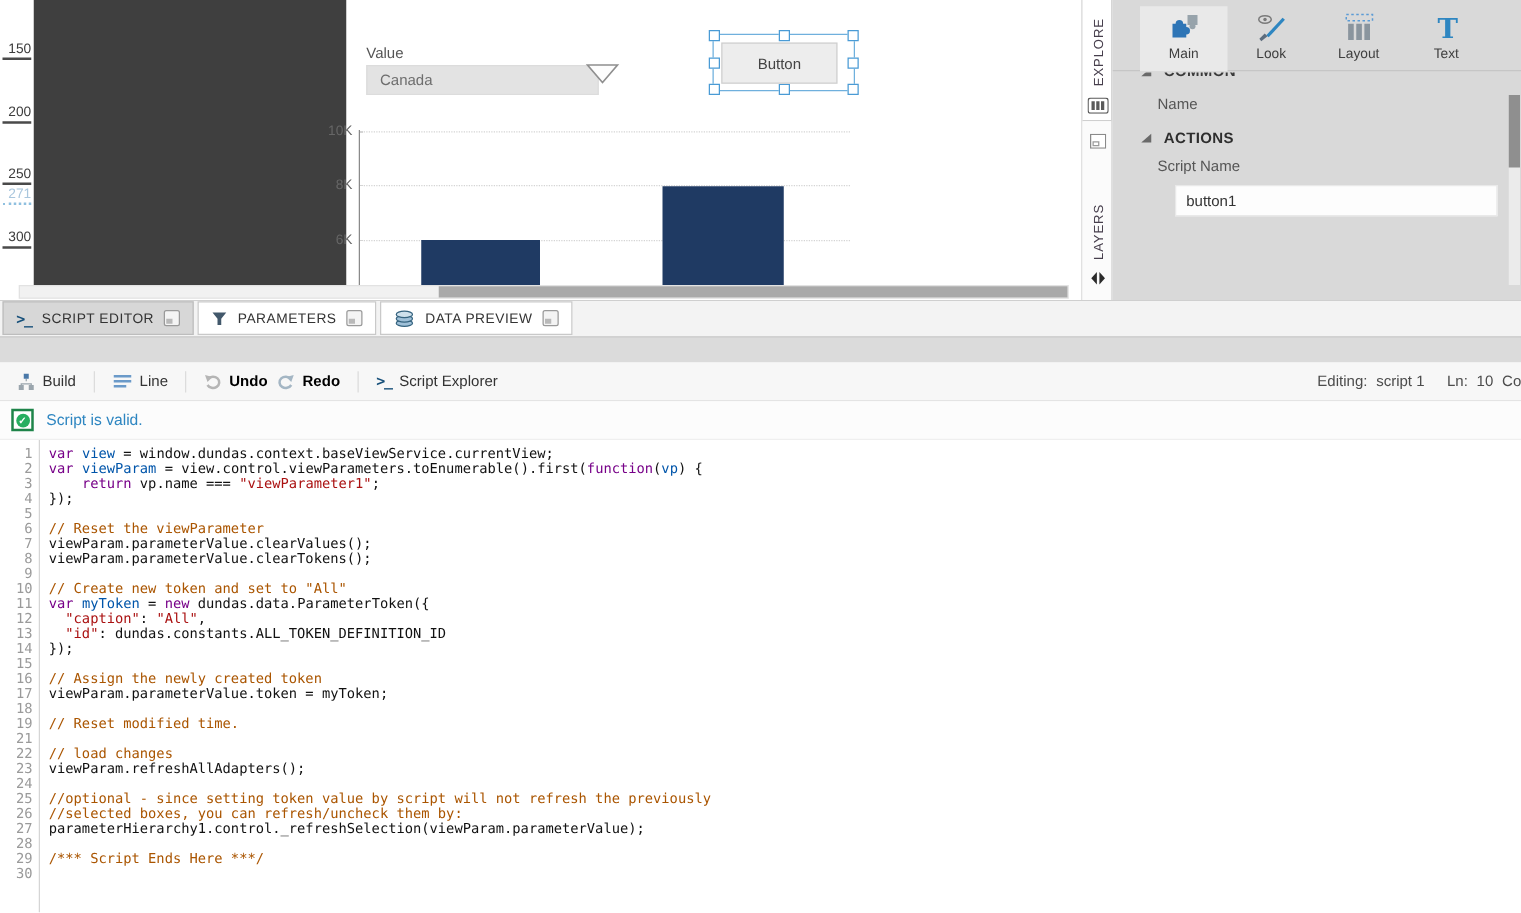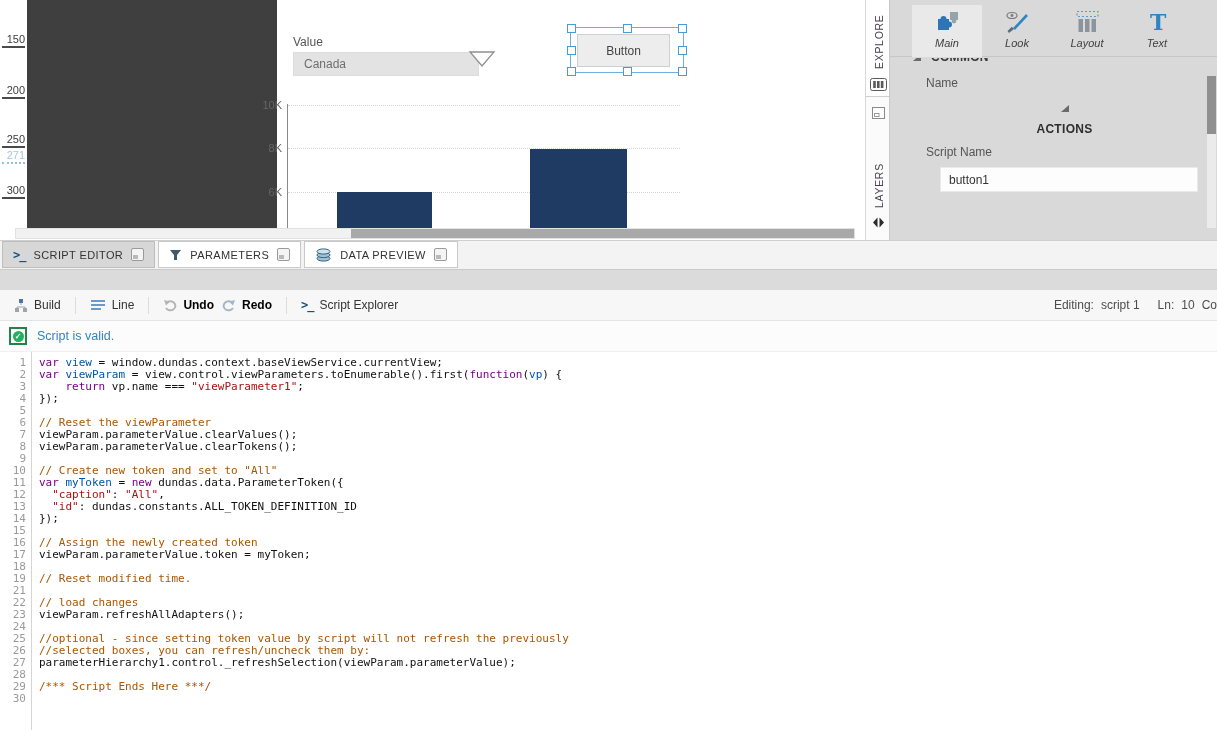--- a/index.html
+++ b/index.html
@@ -37,30 +37,30 @@
   .vlabel{position:absolute;transform:rotate(-90deg);transform-origin:0 0;white-space:nowrap;
       font-size:10.5px;letter-spacing:0.7px;color:#473f4d;}
   .strip-sep{position:absolute;left:0;top:96px;width:100%;border-top:1px solid #cfcfcf;}
   .strip-lower{position:absolute;left:0;top:97px;width:100%;height:143px;background:#fbfbfb;}
   
   #props{position:relative;flex:1;height:240px;background:#d9d9d9;overflow:hidden;}
   .ptabs{display:flex;padding:5px 0 0 22px;border-bottom:1px solid #c6c6c6;height:57px;box-sizing:border-box;}
   .ptab{width:70px;height:52px;display:flex;flex-direction:column;align-items:center;justify-content:flex-start;
       padding-top:5px;box-sizing:border-box;font-size:11px;color:#3f3f3f;}
   .ptab.active{background:#e9e9e9;}
-  .ptab .plabel{margin-top:3px;font-style:italic;}
+  .ptab .plabel{margin-top:3px;}
   .clipped-header{height:9px;overflow:hidden;margin:1px 0 4px 22px;}
   .clipped-inner{transform:translateY(-8px);display:flex;align-items:center;gap:9px;
       font-weight:bold;font-size:12px;color:#3a3a3a;letter-spacing:0.3px;}
   .plabel-row{margin:9px 0 0 36px;font-size:12px;color:#555;}
   .pinput{display:block;margin:8px 0 0 50px;width:258px;height:25px;background:#fdfdfd;
       border:1px solid #e9e9e9;box-sizing:border-box;font-size:12px;color:#333;padding:0 8px;
       font-family:"Liberation Sans",sans-serif;}
   .psection{margin:13px 0 0 22px;display:flex;align-items:center;gap:9px;font-weight:bold;
-      font-size:12px;color:#2e2e2e;letter-spacing:0.3px;flex-direction:column;}
+      font-size:12px;color:#2e2e2e;letter-spacing:0.3px;}
   .vscroll{position:absolute;right:1px;top:76px;width:9px;height:152px;background:#ebebeb;}
   .vthumb{position:absolute;top:0;left:0;width:9px;height:58px;background:#8f8f8f;}
   
   #editor{position:absolute;top:240px;left:0;width:1217px;height:490px;display:flex;flex-direction:column;
       border-top:1px solid #cfcfcf;box-sizing:border-box;}
   .tabbar{height:28px;background:#f3f3f3;display:flex;align-items:flex-start;padding-left:2px;gap:3px;}
   .etab{display:inline-flex;align-items:center;gap:8px;padding:0 10px;height:27px;background:#fff;
       border:1px solid #c9c9c9;box-sizing:border-box;font-size:11px;letter-spacing:0.4px;color:#333;}
   .etab.active{background:#d7d7d7;border-color:#bdbdbd;}
   .popicon{position:relative;width:11px;height:11px;border:1px solid #9a9a9a;border-radius:2px;background:#f4f4f4;}

